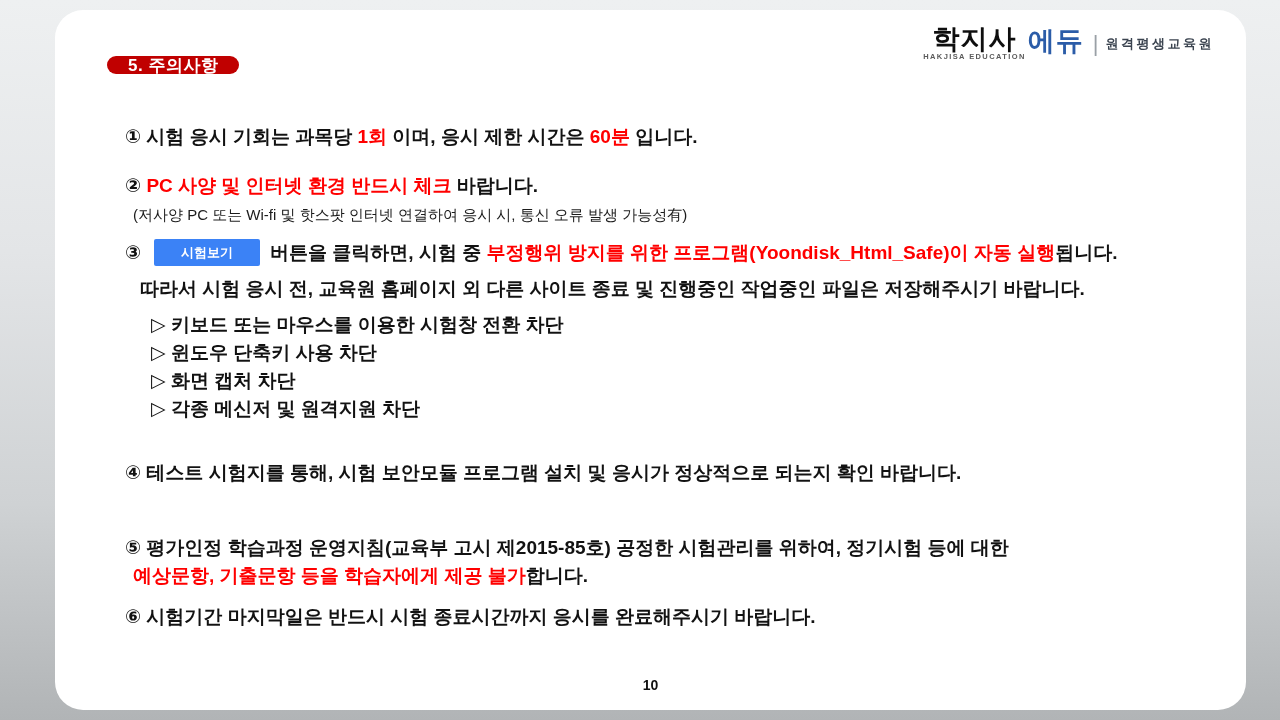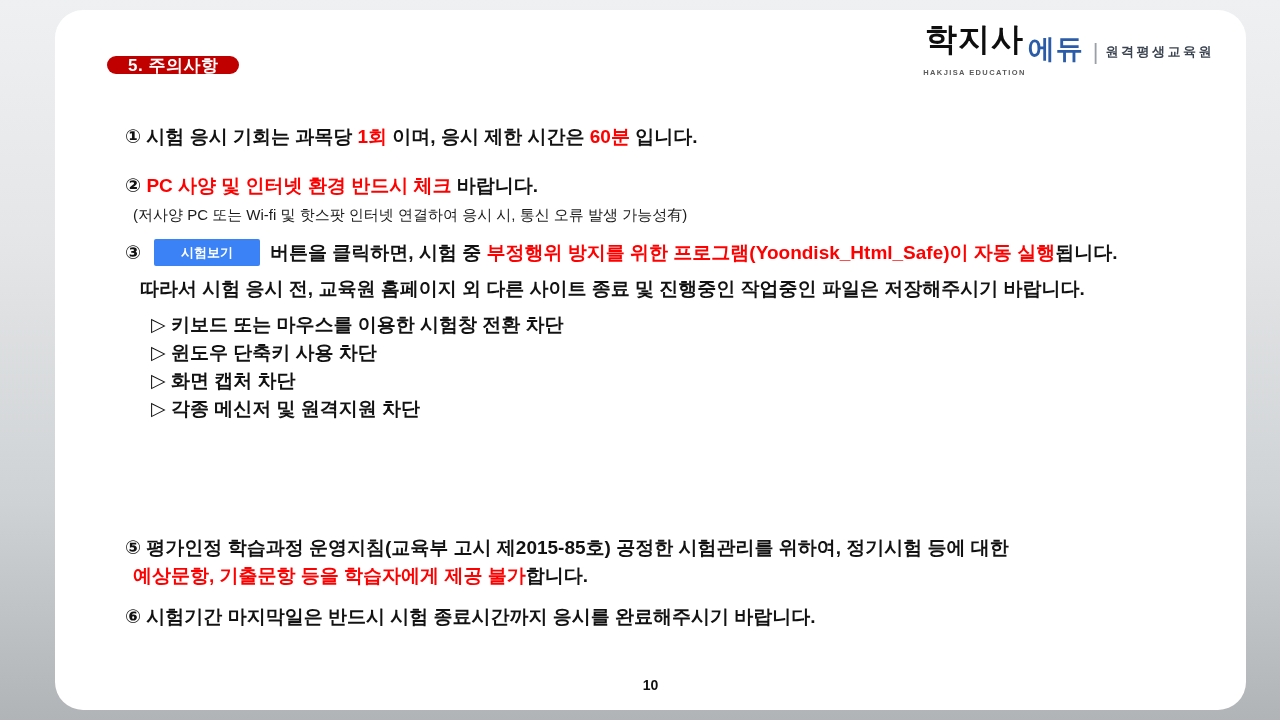--- a/index.html
+++ b/index.html
@@ -20,22 +20,22 @@
   .badge {
     position:absolute; left:52px; top:46px; height:18px;
     background:#C00000; color:#ffffff; border-radius:18px;
     display:flex; align-items:center; padding:0 21px;
     font-size:17px; font-weight:700; letter-spacing:0.5px;
   }
 
   
   .logo { position:absolute; top:16px; right:32px; display:flex; align-items:center; }
   .logo-stack { display:flex; flex-direction:column; align-items:center; }
-  .logo-black { font-size:32px; font-weight:800; color:#0e0e0e; letter-spacing:1px; line-height:26px; }
-  .logo-sub { font-size:7.5px; color:#5a5a5a; letter-spacing:1.4px; margin-top:16px; font-weight:700; }
+  .logo-black { font-size:27px; font-weight:800; color:#0e0e0e; letter-spacing:1px; line-height:26px; }
+  .logo-sub { font-size:7.5px; color:#5a5a5a; letter-spacing:1.4px; margin-top:0px; font-weight:700; }
   .logo-blue { font-size:27px; font-weight:800; color:#2B5CA8; letter-spacing:1px; margin-left:2px; margin-top:-6px; }
   .logo-div { font-size:22px; font-weight:300; color:#9aa0a6; margin:0 7px 0 9px; }
   .logo-org { font-size:13px; font-weight:700; color:#3a434f; letter-spacing:2.5px; }
 
   
   .line {
     position:absolute; left:70px; white-space:nowrap;
     font-size:19px; font-weight:700; color:#121212; line-height:26px;
   }
   .red { color:#FF0000; }
@@ -97,20 +97,21 @@
     </div>
     <div class="line" style="top:266px; left:85px;">따라서 시험 응시 전, 교육원 홈페이지 외 다른 사이트 종료 및 진행중인 작업중인 파일은 저장해주시기 바랍니다.</div>
 
     <div class="bullets">
       <div class="bullet">▷ 키보드 또는 마우스를 이용한 시험창 전환 차단</div>
       <div class="bullet">▷ 윈도우 단축키 사용 차단</div>
       <div class="bullet">▷ 화면 캡처 차단</div>
       <div class="bullet">▷ 각종 메신저 및 원격지원 차단</div>
     </div>
 
+    <div class="line" style="top:450px;">④ 테스트 시험지를 통해, 시험 보안모듈 프로그램 설치 및 응시가 정상적으로 되는지 확인 바랍니다.</div>
 
     <div class="line item5">
       <div>⑤ 평가인정 학습과정 운영지침(교육부 고시 제2015-85호) 공정한 시험관리를 위하여, 정기시험 등에 대한</div>
       <div class="item5-l2">
         <span class="red">예상문항, 기출문항 등을 학습자에게 제공 불가</span><span>합니다.</span>
       </div>
     </div>
 
     <div class="line" style="top:594px;">⑥ 시험기간 마지막일은 반드시 시험 종료시간까지 응시를 완료해주시기 바랍니다.</div>
 

